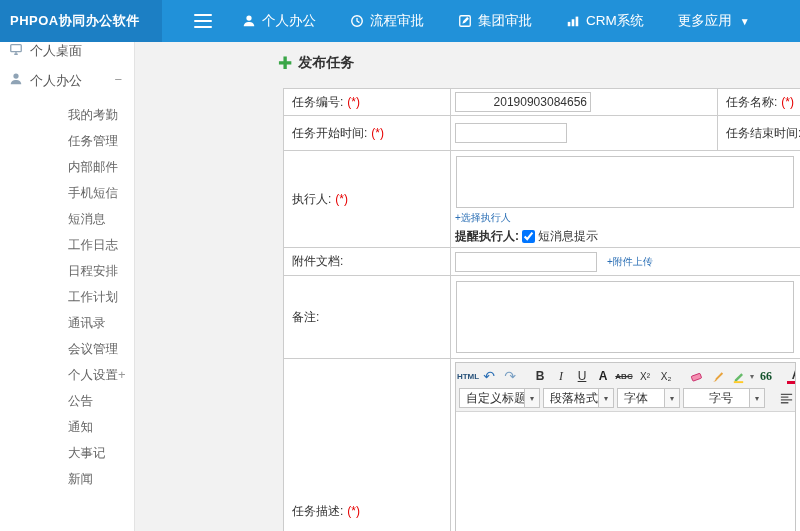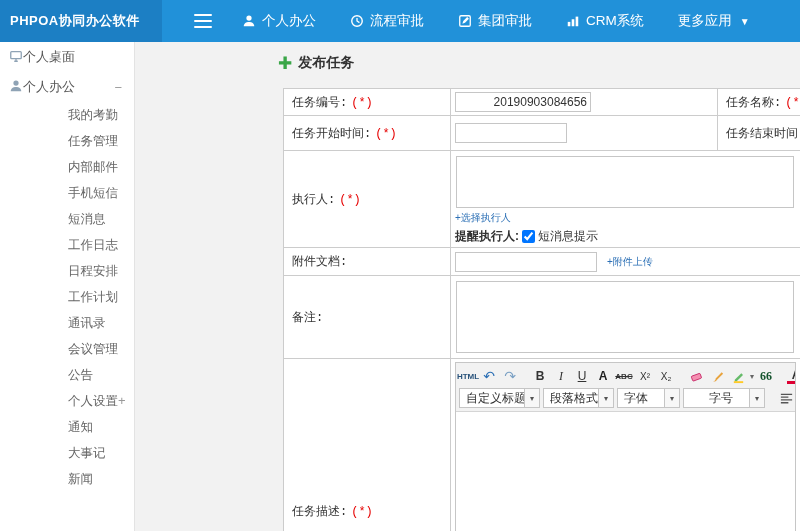--- a/index.html
+++ b/index.html
@@ -11,35 +11,35 @@
   .logo { width:162px; height:42px; background:#1c7fc4; display:flex; align-items:center; padding-left:10px; font-weight:bold; font-size:13px; letter-spacing:0.5px; }
   .hamburger { margin-left:32px; width:18px; height:14px; display:flex; flex-direction:column; justify-content:space-between; cursor:pointer; }
   .hamburger i { display:block; height:2px; background:#fff; border-radius:1px; }
   .nav { display:flex; margin-left:30px; gap:34px; align-items:center; }
   .nav-item { display:flex; align-items:center; gap:6px; font-size:13.5px; cursor:pointer; white-space:nowrap; }
   .nav-item svg { display:block; }
   .caret { font-size:10px; margin-left:2px; }
 
   
   .sidebar { position:absolute; top:42px; left:0; width:135px; height:489px; background:#fff; border-right:1px solid #e3e3e3; overflow:hidden; }
-  .side-top { height:30px; display:flex; align-items:center; padding:0 9px; font-size:13px; color:#555; cursor:pointer; }
+  .side-top { height:30px; display:flex; align-items:flex-start; gap:7px; padding:0 9px; font-size:13px; color:#555; cursor:pointer; }
   .side-top .grow { flex:1; }
   .toggle { color:#999; font-size:13px; padding-right:3px; }
   .side-sub { height:26px; line-height:26px; padding-left:24px; padding-right:10px; font-size:12.5px; color:#666; cursor:pointer; white-space:nowrap; display:flex;margin-left:44px; }
   .side-sub .grow { flex:1; }
 
   
   .main { position:absolute; top:42px; left:136px; width:664px; height:489px; background:#f2f2f2; }
   .page-title { position:absolute; left:142px; top:12px; display:flex; align-items:center; gap:6px; font-size:14px; font-weight:bold; color:#333; }
   .plus-icon { color:#3aa648; font-size:17px; font-weight:bold; line-height:1; }
 
   .form-wrap { position:absolute; left:147px; top:46px; width:517px; height:443px; overflow:hidden; }
   table.form { border-collapse:collapse; table-layout:fixed; width:934px; background:#fff; }
   table.form td { border:1px solid #ccc; font-size:12px; color:#333; vertical-align:middle; background:#fff; }
-  td.lbl { padding-left:8px; white-space:nowrap;font-family:Liberation Mono, monospace; }
+  td.lbl { padding-left:8px; white-space:nowrap; }
   .req { color:#e60000; font-style:normal; margin-left:4px; }
   .r1 td { height:27px; }
   .r2 td { height:35px; }
   .r3 td { height:95px; }
   .r4 td { height:28px; }
   .r5 td { height:82px; }
   .r6 td { height:305px; }
   .fld { padding:2px 4px; }
   input.text { border:1px solid #c6c6c6; height:20px; font-size:12px; padding:0 3px; font-family:"Liberation Sans","DejaVu Sans",sans-serif; color:#333;text-align:right; }
   .in-taskno { width:136px; }
@@ -178,26 +178,26 @@
   <div class="side-sub">
       <span class="grow">工作计划</span>
     </div>
   <div class="side-sub">
       <span class="grow">通讯录</span>
     </div>
   <div class="side-sub">
       <span class="grow">会议管理</span>
     </div>
   <div class="side-sub">
-      <span class="grow">公告</span>
-    </div>
-  <div class="side-sub">
     <span class="grow">个人设置</span>
     <span class="toggle">+</span>
   </div>
+  <div class="side-sub">
+      <span class="grow">公告</span>
+    </div>
   <div class="side-sub">
       <span class="grow">通知</span>
     </div>
   <div class="side-sub">
       <span class="grow">大事记</span>
     </div>
   <div class="side-sub">
       <span class="grow">新闻</span>
     </div>
 </div>

